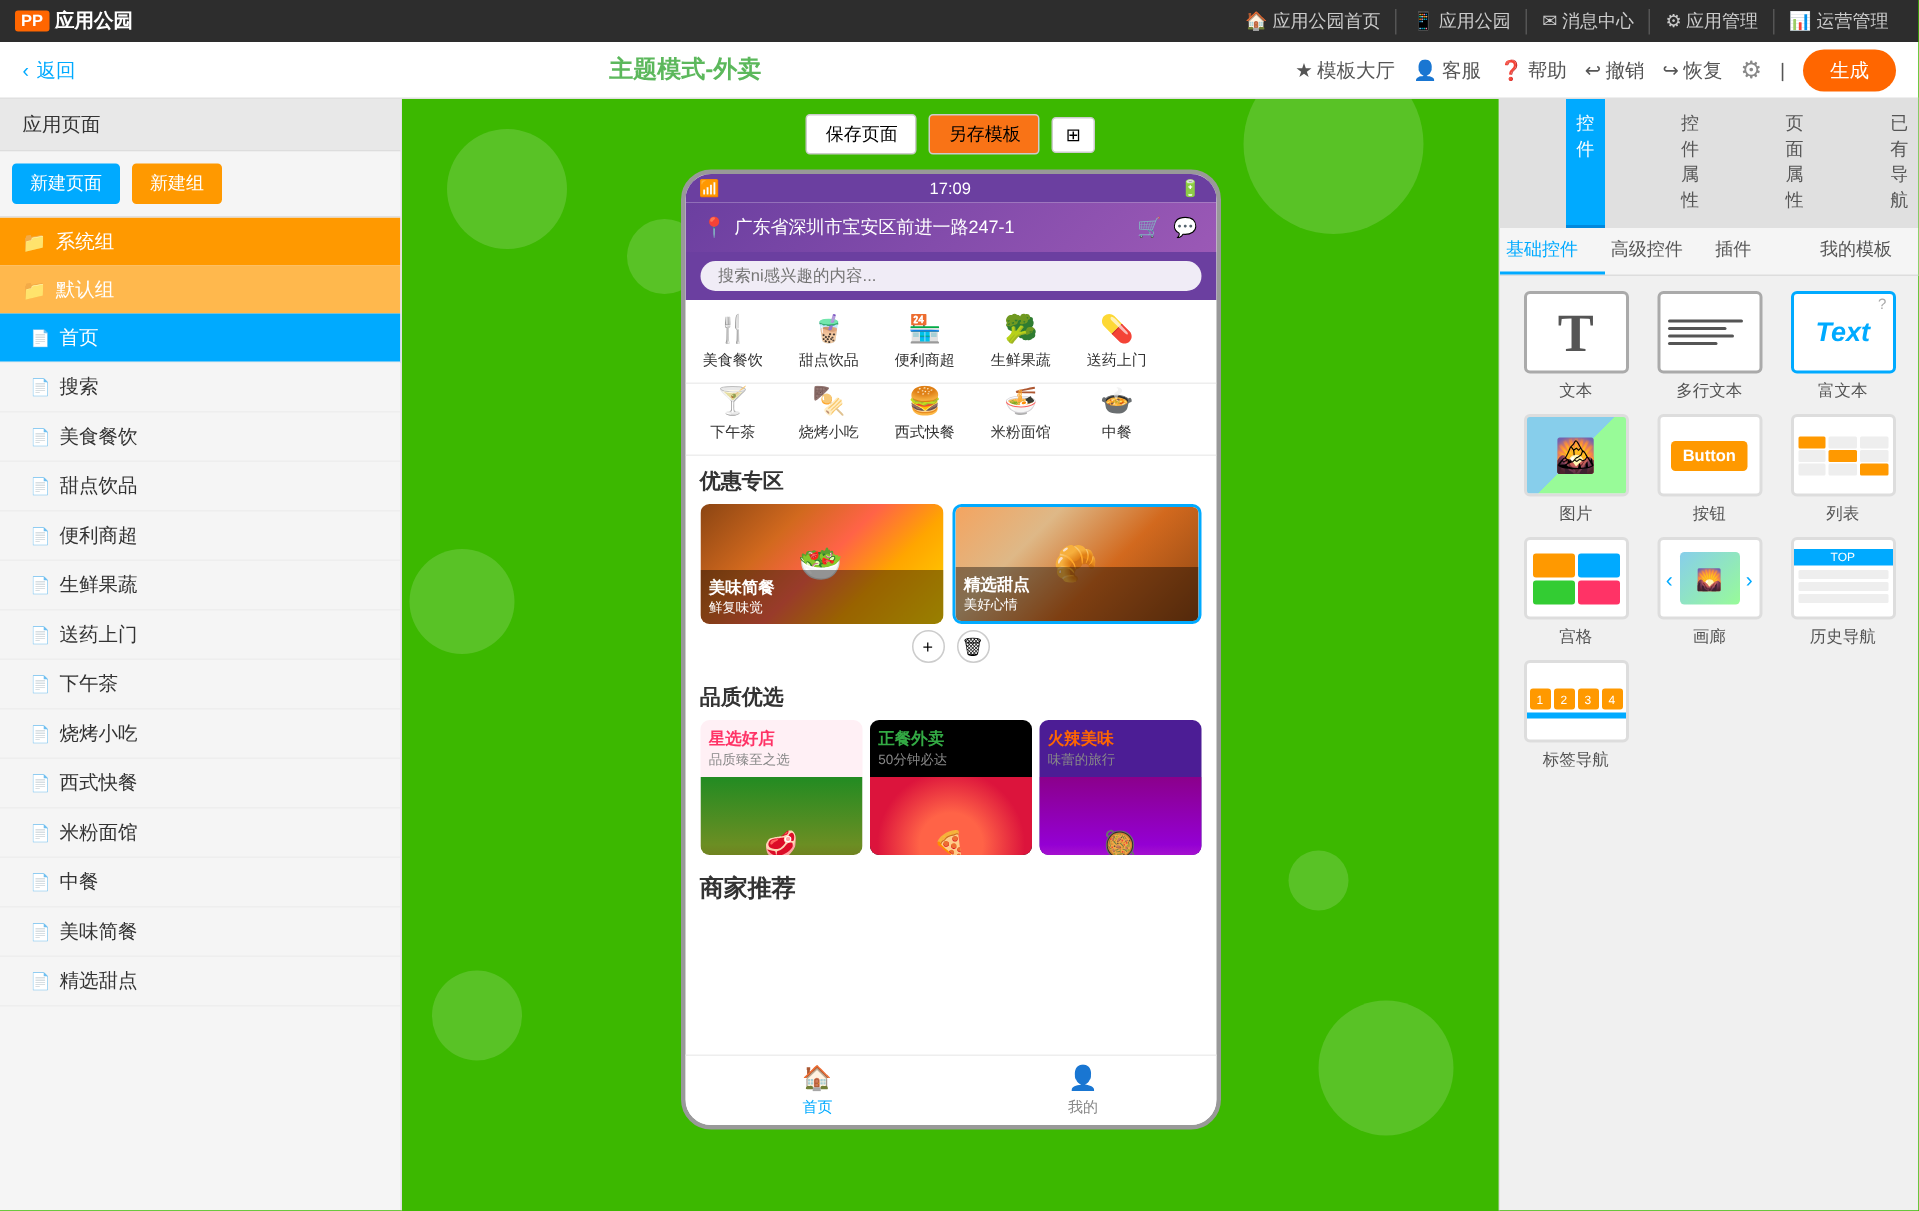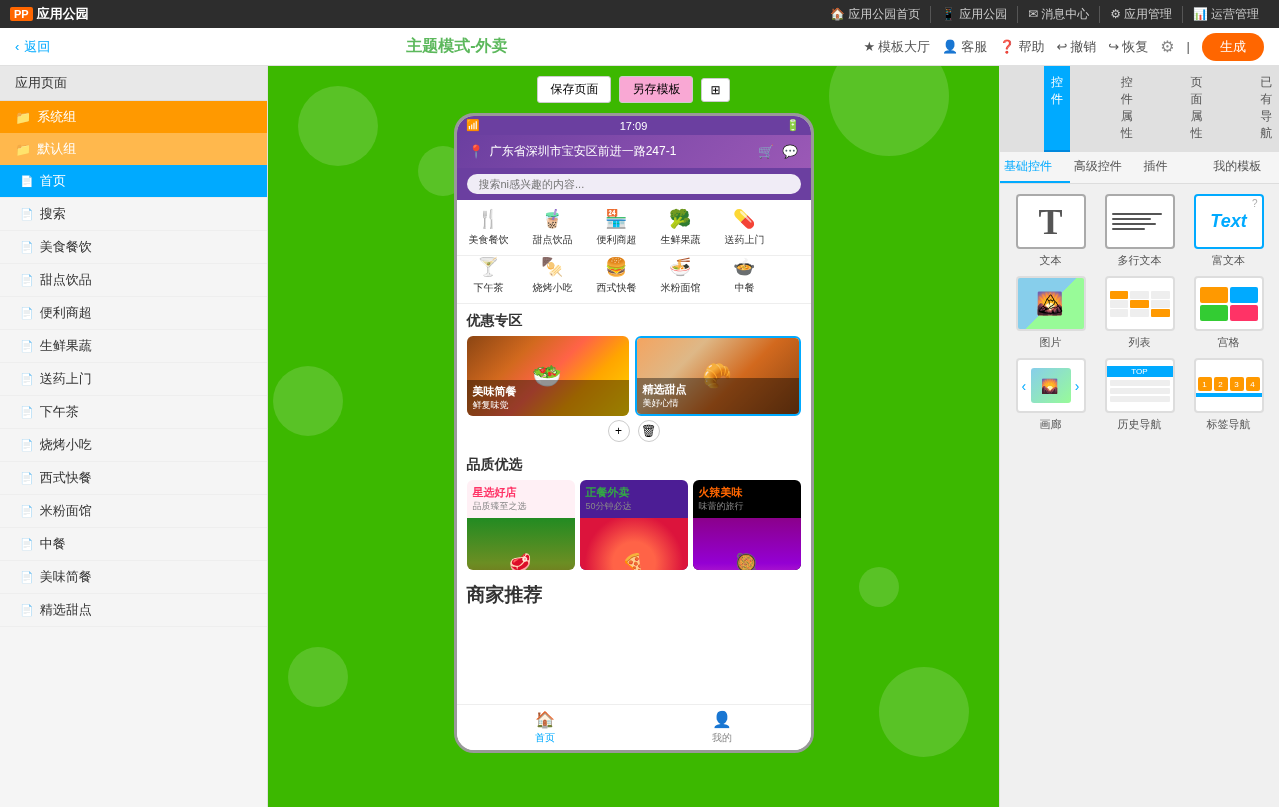--- a/index.html
+++ b/index.html
@@ -105,21 +105,21 @@
       position: relative;
       overflow: hidden;
     }
     .canvas-toolbar {
       display: flex;
       gap: 8px;
       margin-bottom: 10px;
       align-items: center;
     }
     .btn-save { background: white; border: 1px solid #ccc; padding: 4px 12px; border-radius: 3px; font-size: 12px; cursor: pointer; }
-    .btn-save-as { background: #f9a8d4; border: 1px solid #ccc; padding: 4px 12px; border-radius: 3px; font-size: 12px; cursor: pointer; }
+    .btn-save-as { background: #f97316; border: 1px solid #ccc; padding: 4px 12px; border-radius: 3px; font-size: 12px; cursor: pointer; }
     .btn-grid { background: white; border: 1px solid #ccc; padding: 4px 8px; border-radius: 3px; font-size: 12px; cursor: pointer; }
 
     
     .phone-mockup {
       background: white;
       border-radius: 20px;
       width: 360px;
       height: 640px;
       border: 3px solid #999;
       overflow: hidden;
@@ -221,29 +221,29 @@
     .quality-title { font-size: 14px; font-weight: bold; color: #333; margin-bottom: 6px; }
     .quality-grid { display: flex; gap: 5px; }
     .quality-card {
       flex: 1;
       border-radius: 6px;
       overflow: hidden;
       height: 90px;
       position: relative;
     }
     .quality-card-1 { background: #fff0f5; }
-    .quality-card-2 { background: #4c1d95; }
-    .quality-card-3 { background: #000000; }
+    .quality-card-2 { background: #000000; }
+    .quality-card-3 { background: #4c1d95; }
     .quality-card-top { padding: 5px 6px; }
     .quality-card-name { font-size: 11px; font-weight: bold; color: #ff3366; }
     .quality-card-name.green { color: #33aa44; }
     .quality-card-name.orange { color: #ff6600; }
     .quality-card-sub { font-size: 9px; color: #888; }
     .quality-img-placeholder { width: 100%; height: 55px; display: flex; align-items: center; justify-content: center; }
-    .merchant-title { font-size: 19px; font-weight: bold; color: #333; padding: 6px 10px 4px; }
+    .merchant-title { font-size: 16px; font-weight: bold; color: #333; padding: 6px 10px 4px; }
     .phone-bottom-nav {
       position: absolute;
       bottom: 0;
       left: 0; right: 0;
       background: white;
       border-top: 1px solid #eee;
       display: flex;
       padding: 5px 0;
     }
     .bottom-nav-item {
@@ -484,20 +484,24 @@
     <button class="btn-generate">生成</button>
   </div>
 </div>
 
 <div class="main-layout">
 
   <div class="left-sidebar">
     <div class="sidebar-header">
       <span>应用页面</span>
     </div>
+    <div class="sidebar-actions">
+      <button class="btn-new-page">新建页面</button>
+      <button class="btn-new-group">新建组</button>
+    </div>
     <div class="sidebar-list">
       <div class="sidebar-group system">
         <span class="group-icon">📁</span>
         <span>系统组</span>
       </div>
       <div class="sidebar-group default">
         <span class="group-icon">📁</span>
         <span>默认组</span>
       </div>
       <div class="sidebar-item active">
@@ -757,20 +761,26 @@
         <span class="control-label">富文本</span>
       </div>
 
       <div class="control-item">
         <div class="control-icon ctrl-image">
           <span style="font-size:22px;">🌄</span>
         </div>
         <span class="control-label">图片</span>
       </div>
 
+      <div class="control-item">
+        <div class="control-icon">
+          <div class="ctrl-button-inner">Button</div>
+        </div>
+        <span class="control-label">按钮</span>
+      </div>
 
       <div class="control-item">
         <div class="control-icon">
           <div class="ctrl-list">
             <div class="lrow">
               <div class="lcell colored"></div>
               <div class="lcell"></div>
               <div class="lcell"></div>
             </div>
             <div class="lrow">

